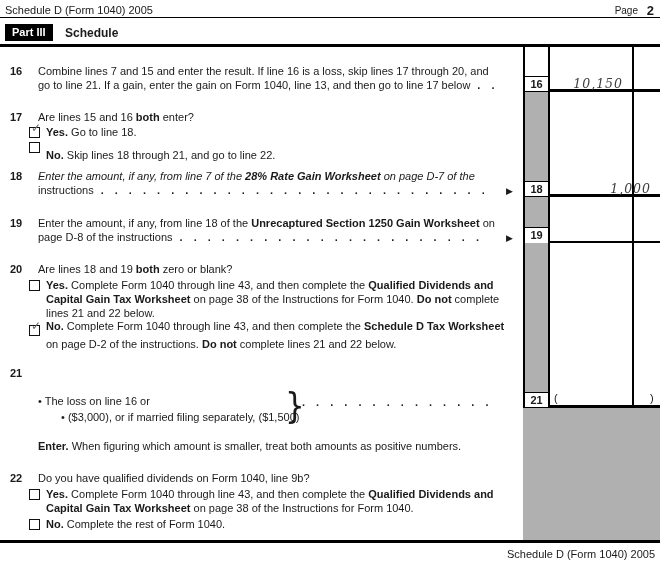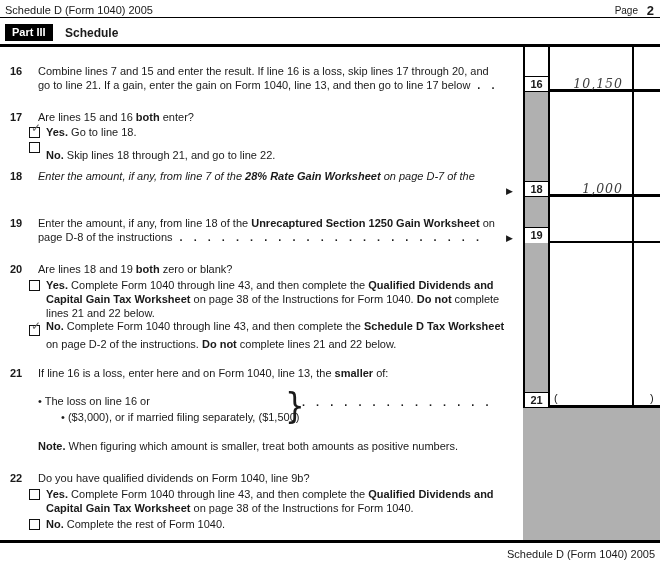--- a/index.html
+++ b/index.html
@@ -69,41 +69,42 @@
   <div class="rowline" style="top:194px;"></div>
   <div class="rowline" style="top:240.5px;"></div>
   <div class="rowline" style="top:405px;"></div>
 
   <div class="numbox" style="top:76px; height:13px;">16</div>
   <div class="numbox" style="top:181px; height:13px;">18</div>
   <div class="numbox" style="top:226.5px; height:14px;">19</div>
   <div class="numbox" style="top:392px; height:13px;">21</div>
 
   <div class="val amtfield" style="top:76px;">10,150</div>
-  <div class="val amtfield" style="top:181px;">1,000</div>
+  <div class="val amtfield" style="top:181px;padding-left:28px;">1,000</div>
   <div class="val amtfield" style="top:227px;"></div>
   <div class="abs" style="left:554px; top:392px;">(</div>
   <div class="abs" style="left:650px; top:392px;">)</div>
 
   <div class="lnum" style="top:65px;">16</div>
   <div class="txt" style="top:65px;">Combine lines 7 and 15 and enter the result. If line 16 is a loss, skip lines 17 through 20, and</div>
   <div class="txt" style="top:79px;"><span>go to line 21. If a gain, enter the gain on Form 1040, line 13, and then go to line 17 below</span><span class="leader">. .</span></div>
 
   <div class="lnum" style="top:111px;">17</div>
   <div class="txt" style="top:111px;"><span>Are lines 15 and 16 </span><b>both</b><span> enter?</span></div>
 
   <div class="checkbox" style="top:127px;"></div>
   <div class="checkmark" style="top:121px;">✓</div>
   <div class="cbtxt" style="top:126px;"><b>Yes.</b><span> Go to line 18.</span></div>
 
   <div class="checkbox" style="top:142px;"></div>
   <div class="cbtxt" style="top:141px;margin-top:8px;"><b>No.</b><span> Skip lines 18 through 21, and go to line 22.</span></div>
 
   <div class="lnum" style="top:170px;">18</div>
   <div class="txt" style="top:170px;font-style:italic;"><span>Enter the amount, if any, from line 7 of the </span><b>28% Rate Gain Worksheet</b><span> on page D-7 of the</span></div>
+  <div class="leaderline" style="top:184px;"><span>instructions</span><span class="leader">. . . . . . . . . . . . . . . . . . . . . . . . . . . .</span></div>
   <div class="arrow" style="top:186px;">▶</div>
 
   <div class="lnum" style="top:217px;">19</div>
   <div class="txt" style="top:217px;"><span>Enter the amount, if any, from line 18 of the </span><b>Unrecaptured Section 1250 Gain Worksheet</b><span> on</span></div>
   <div class="leaderline" style="top:231px;"><span>page D-8 of the instructions</span><span class="leader">. . . . . . . . . . . . . . . . . . . . . .</span></div>
   <div class="arrow" style="top:233px;">▶</div>
 
   <div class="lnum" style="top:263px;">20</div>
   <div class="txt" style="top:263px;"><span>Are lines 18 and 19 </span><b>both</b><span> zero or blank?</span></div>
 
@@ -111,26 +112,25 @@
   <div class="cbtxt" style="top:279px;"><b>Yes.</b><span> Complete Form 1040 through line 43, and then complete the </span><b>Qualified Dividends and</b></div>
   <div class="cbtxt" style="top:293px;"><b>Capital Gain Tax Worksheet</b><span> on page 38 of the Instructions for Form 1040. </span><b>Do not</b><span> complete</span></div>
   <div class="cbtxt" style="top:307px;">lines 21 and 22 below.</div>
 
   <div class="checkbox" style="top:325px;"></div>
   <div class="checkmark" style="top:319px;">✓</div>
   <div class="cbtxt" style="top:320px;"><b>No.</b><span> Complete Form 1040 through line 43, and then complete the </span><b>Schedule D Tax Worksheet</b></div>
   <div class="cbtxt" style="top:338px;"><span>on page D-2 of the instructions. </span><b>Do not</b><span> complete lines 21 and 22 below.</span></div>
 
   <div class="lnum" style="top:367px;">21</div>
-  <div class="txt" style="top:367px;"><span>If line 16 is a loss, enter here and on Form 1040, line 13, the </span><b>smaller</b><span> of:</span></div>
   <div class="txt" style="top:395px;"><span>•</span> <span>The loss on line 16 or</span></div>
   <div class="txt" style="top:411px;margin-left:23px;"><span>•</span> <span>($3,000), or if married filing separately, ($1,500)</span></div>
   <div class="brace">}</div>
   <div class="abs leader" style="left:302px; top:396px; width:212px; overflow:hidden; margin-left:0;">. . . . . . . . . . . . . .</div>
-  <div class="txt" style="top:440px;"><b>Note.</b><span> When figuring which amount is smaller, treat both amounts as positive numbers.</span></div>
+  <div class="txt" style="top:440px;"><b>Enter.</b><span> When figuring which amount is smaller, treat both amounts as positive numbers.</span></div>
 
   <div class="lnum" style="top:472px;">22</div>
   <div class="txt" style="top:472px;">Do you have qualified dividends on Form 1040, line 9b?</div>
 
   <div class="checkbox" style="top:489px;"></div>
   <div class="cbtxt" style="top:488px;"><b>Yes.</b><span> Complete Form 1040 through line 43, and then complete the </span><b>Qualified Dividends and</b></div>
   <div class="cbtxt" style="top:502px;"><b>Capital Gain Tax Worksheet</b><span> on page 38 of the Instructions for Form 1040.</span></div>
 
   <div class="checkbox" style="top:519px;"></div>
   <div class="cbtxt" style="top:518px;"><b>No.</b><span> Complete the rest of Form 1040.</span></div>

